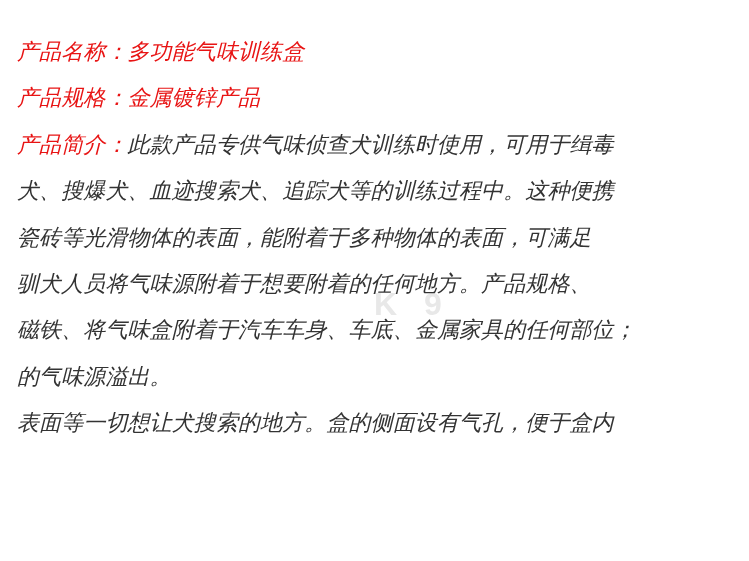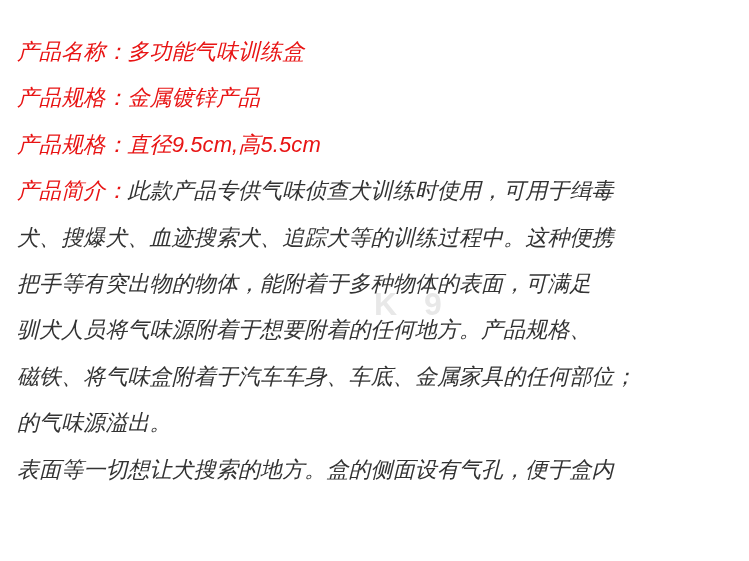--- a/index.html
+++ b/index.html
@@ -62,25 +62,24 @@
 <div class="page">
 
   <div class="watermark">K 9</div>
 
   <div class="content">
 
     <div class="line"><span class="red">产品名称</span><span class="red">：</span><span class="red">多功能气味训练盒</span></div>
 
     <div class="line"><span class="red">产品规格</span><span class="red">：</span><span class="red">金属镀锌产品</span></div>
 
-    <div class="line"><span class="red">产品规格</span><span class="red">：</span><span class="red">直径9.5cm,高5.5cm</span></div>
 
     <div class="line"><span class="red">产品简介</span><span class="red">：</span><span class="black">此款产品专供气味侦查犬训练时使用，可用于缉毒</span></div>
 
     <div class="line black">犬、搜爆犬、血迹搜索犬、追踪犬等的训练过程中。这种便携</div>
-    <div class="line black">把手等有突出物的物体，能附着于多种物体的表面，可满足</div>
+    <div class="line black">瓷砖等光滑物体的表面，能附着于多种物体的表面，可满足</div>
     <div class="line black">驯犬人员将气味源附着于想要附着的任何地方。产品规格、</div>
     <div class="line black">磁铁、将气味盒附着于汽车车身、车底、金属家具的任何部位；</div>
     <div class="line black">的气味源溢出。</div>
     <div class="line black">表面等一切想让犬搜索的地方。盒的侧面设有气孔，便于盒内</div>
 
   </div>
 </div>
 
 </body></html>

